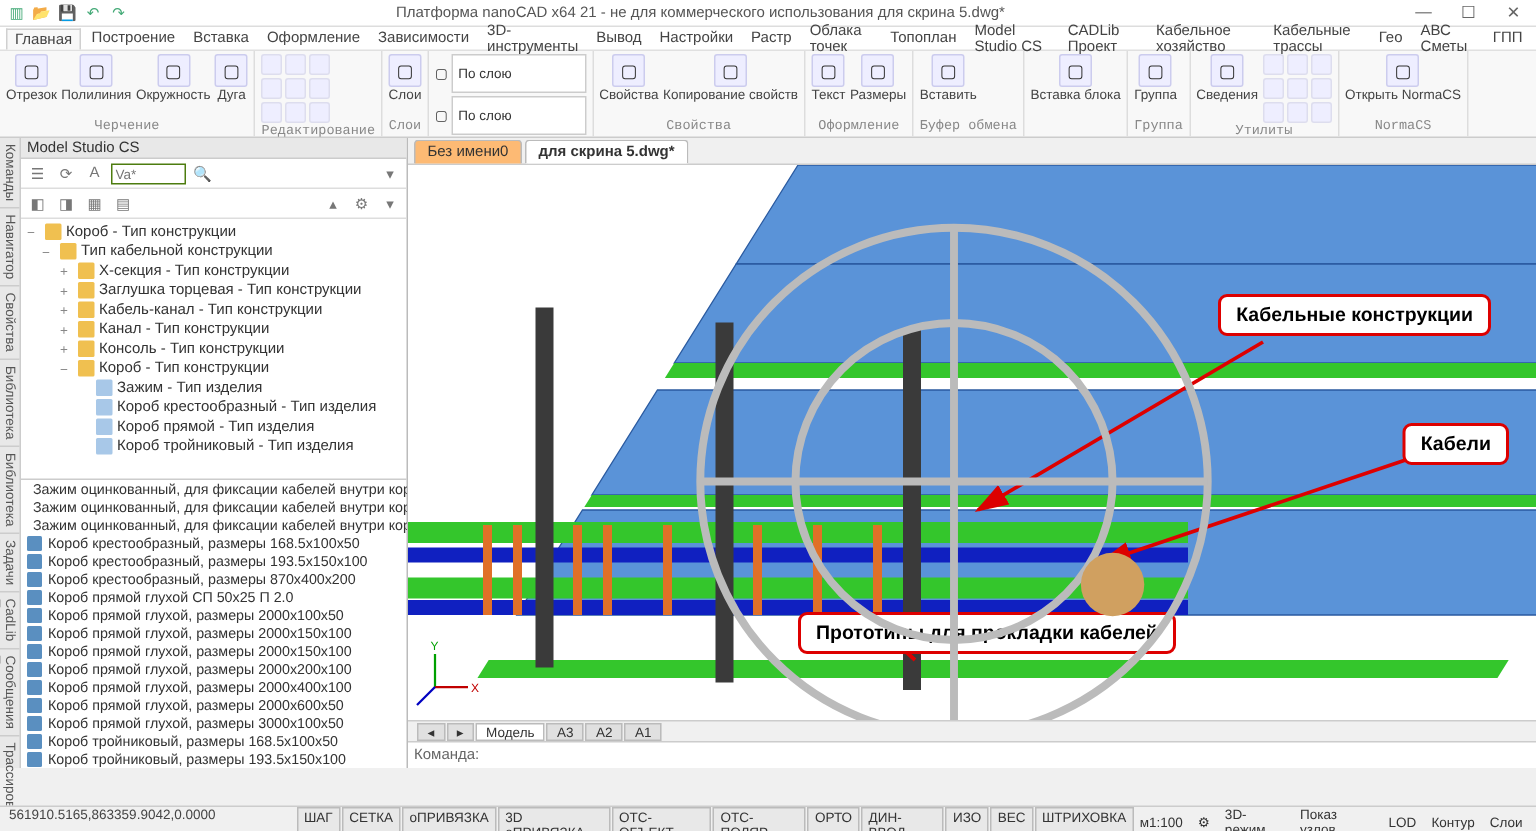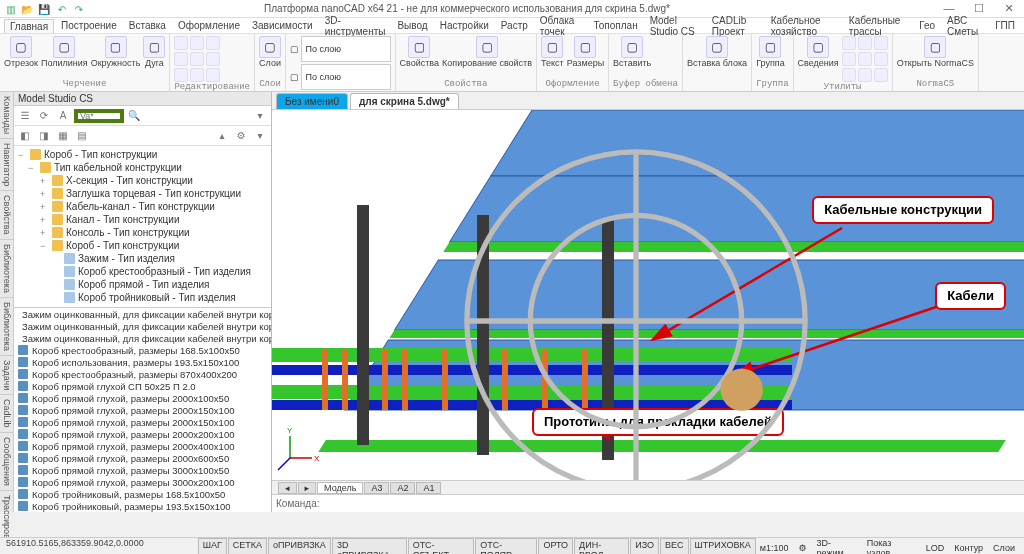--- a/index.html
+++ b/index.html
@@ -29,37 +29,37 @@
 .layer-combo { border: 1px solid #ccc; background: #fff; padding: 0 4px; height: 26px; width: 90px; display: flex; align-items: center; }
 
 .workspace { display: flex; height: 420px; }
 .sidetabs { width: 14px; background: #e8e8e8; display: flex; flex-direction: column; border-right: 1px solid #ccc; }
 .sidetabs span { writing-mode: vertical-rl; font-size: 9px; padding: 4px 1px; color: #555; border-bottom: 1px solid #ccc; cursor: default; }
 
 .leftpanel { width: 258px; background: #fff; border-right: 1px solid #bbb; display: flex; flex-direction: column; }
 .lp-header { height: 14px; background: #e8e8e8; padding: 0 4px; display: flex; align-items: center; border-bottom: 1px solid #ccc; font-size: 10px; }
 .lp-toolbar { height: 20px; border-bottom: 1px solid #ddd; display: flex; align-items: center; gap: 3px; padding: 0 3px; }
 .lp-toolbar span { width: 16px; height: 16px; display: inline-flex; align-items: center; justify-content: center; font-size: 10px; color: #777; }
-.lp-toolbar input { height: 14px; width: 50px; border: 4px solid #4d7c0f; font-size: 9px; padding: 0 2px; }
+.lp-toolbar input { height: 14px; width: 50px; border: 1px solid #4d7c0f; font-size: 9px; padding: 0 2px; }
 .tree { flex: 1; overflow: auto; padding: 2px 0; }
 .tree .node { white-space: nowrap; padding: 0 0 0 4px; height: 13px; display: flex; align-items: center; gap: 3px; font-size: 10px; cursor: default; }
 .tree .node .exp { width: 9px; color: #888; font-size: 9px; }
 .tree .node .ico { width: 11px; height: 11px; border-radius: 1px; display: inline-block; }
 .ico-folder { background: #f0c050; }
 .ico-item { background: #a8c8e8; }
 .tree .d1 { padding-left: 14px; }
 .tree .d2 { padding-left: 26px; }
 .tree .d3 { padding-left: 38px; }
 .list { border-top: 1px solid #ccc; overflow: auto; max-height: 210px; }
 .list .row { height: 12px; display: flex; align-items: center; gap: 4px; padding-left: 4px; font-size: 9.5px; cursor: default; white-space: nowrap; }
 .list .row .ico { width: 10px; height: 10px; background: #5a8fc0; border-radius: 1px; }
 
 .viewport { flex: 1; position: relative; background: #fff; }
 .doc-tabs { height: 18px; background: #f0f0f0; border-bottom: 1px solid #ccc; display: flex; align-items: flex-end; padding-left: 4px; gap: 2px; }
-.doc-tabs .tab { padding: 2px 8px; font-size: 10px; background: #0ea5e9; border: 1px solid #bbb; border-bottom: none; border-radius: 3px 3px 0 0; }
+.doc-tabs .tab { padding: 2px 8px; font-size: 10px; background: #fdba74; border: 1px solid #bbb; border-bottom: none; border-radius: 3px 3px 0 0; }
 .doc-tabs .tab.active { background: #fff; font-weight: bold; }
 .canvas { position: absolute; top: 18px; left: 0; right: 0; bottom: 32px; overflow: hidden; }
 .canvas svg { width: 100%; height: 100%; display: block; }
 
 .callout { position: absolute; background: #fff; border: 2px solid #d00; border-radius: 6px; padding: 4px 10px; font-size: 13px; font-weight: bold; color: #000; text-align: center; line-height: 1.2; }
 
 .model-tabs { position: absolute; bottom: 18px; left: 0; right: 0; height: 14px; background: #f0f0f0; border-top: 1px solid #ccc; display: flex; align-items: center; padding-left: 6px; gap: 1px; }
 .model-tabs span { padding: 0 6px; font-size: 9px; background: #e0e0e0; border: 1px solid #bbb; cursor: default; }
 .model-tabs span.active { background: #fff; }
 .cmdline { position: absolute; bottom: 0; left: 0; right: 0; height: 18px; background: #fff; border-top: 1px solid #ccc; display: flex; align-items: center; font-size: 10px; }
@@ -373,21 +373,21 @@
         <div class="row">
           <span class="ico"></span>
           <span>Зажим оцинкованный, для фиксации кабелей внутри короба, размеры 95х45</span>
         </div>
         <div class="row">
           <span class="ico"></span>
           <span>Короб крестообразный, размеры 168.5х100х50</span>
         </div>
         <div class="row">
           <span class="ico"></span>
-          <span>Короб использования, размеры 193.5х150х100</span>
+          <span>Короб крестообразный, размеры 193.5х150х100</span>
         </div>
         <div class="row">
           <span class="ico"></span>
           <span>Короб крестообразный, размеры 870х400х200</span>
         </div>
         <div class="row">
           <span class="ico"></span>
           <span>Короб прямой глухой СП 50х25 П 2.0</span>
         </div>
         <div class="row">
@@ -410,24 +410,20 @@
           <span class="ico"></span>
           <span>Короб прямой глухой, размеры 2000х400х100</span>
         </div>
         <div class="row">
           <span class="ico"></span>
           <span>Короб прямой глухой, размеры 2000х600х50</span>
         </div>
         <div class="row">
           <span class="ico"></span>
           <span>Короб прямой глухой, размеры 3000х100х50</span>
-        </div>
-        <div class="row">
-          <span class="ico"></span>
-          <span>Короб прямой глухой, размеры 3000х200х100</span>
         </div>
         <div class="row">
           <span class="ico"></span>
           <span>Короб тройниковый, размеры 168.5х100х50</span>
         </div>
         <div class="row">
           <span class="ico"></span>
           <span>Короб тройниковый, размеры 193.5х150х100</span>
         </div>
       </div>

